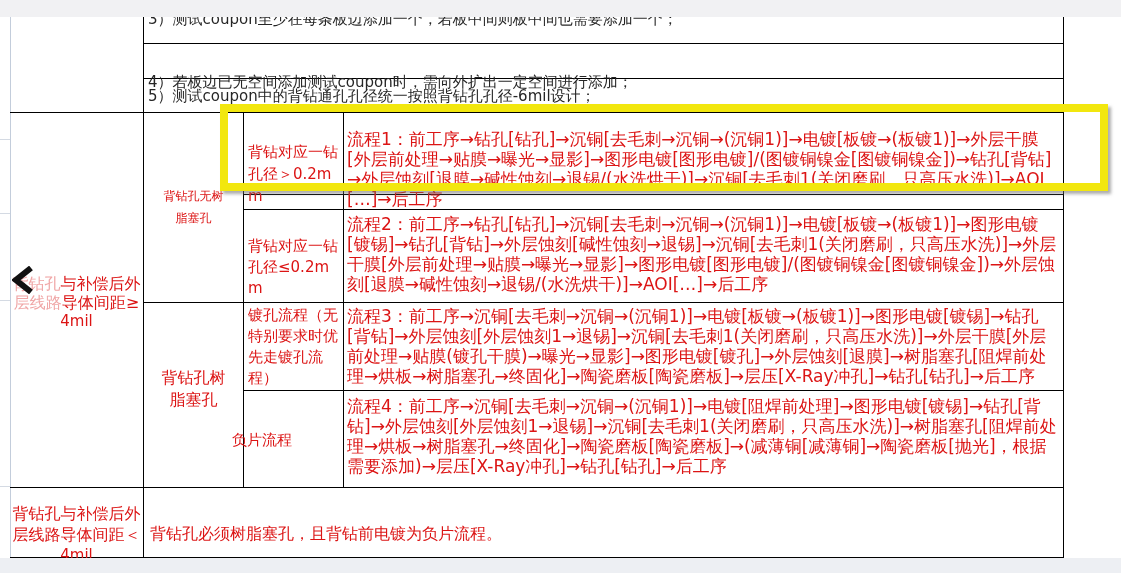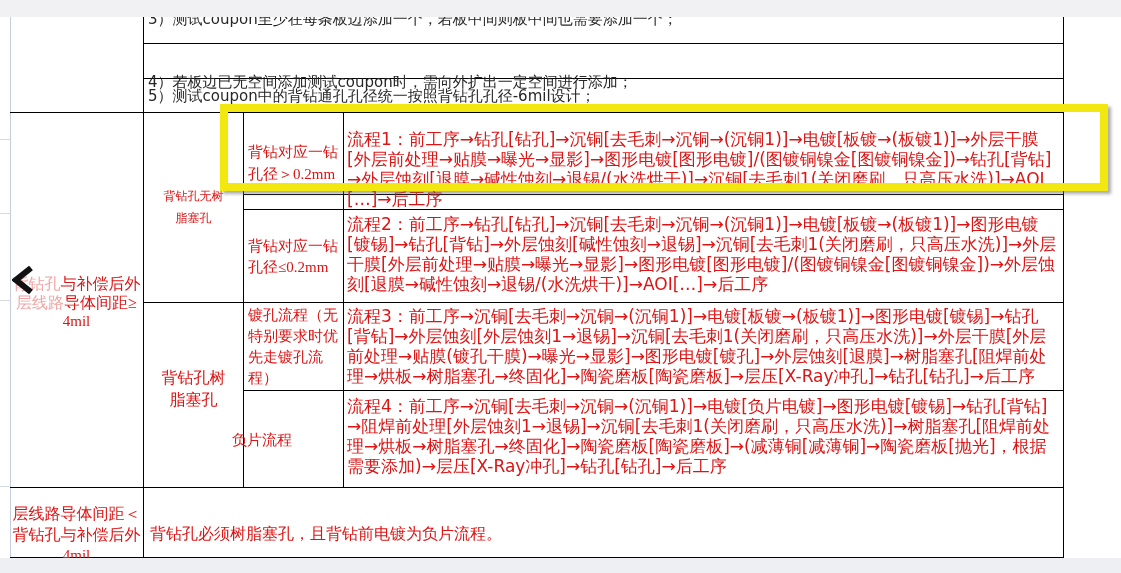--- a/index.html
+++ b/index.html
@@ -7,21 +7,21 @@
     width:1121px;height:573px;position:relative;overflow:hidden;
     background:#ffffff;
     font-family:"DejaVu Sans","Liberation Sans",sans-serif;
   }
   .bline{position:absolute;background:#000;z-index:2;}
   .faint{position:absolute;background:#c3cddb;z-index:2;}
   .gutter{position:absolute;background:#d4dae3;z-index:2;height:1px;left:0;width:10px;}
   .red{color:#dc1414;}
   .black{color:#262626;}
   .cell-text{position:absolute;z-index:3;white-space:nowrap;}
-  .wrap{position:absolute;z-index:3;font-family:Liberation Serif, serif;}
+  .wrap{position:absolute;z-index:3;}
   .flow{
     position:absolute;left:347px;width:713px;z-index:3;
     font-size:17px;line-height:20px;word-break:break-all;text-align:left;
   }
   .label3{font-size:15px;line-height:21px;}
   .light{color:#f0a6a6;}
   #topband{position:absolute;left:0;top:0;width:1121px;height:17px;background:#f1f1f3;z-index:30;}
   #bottomband{position:absolute;left:0;top:558px;width:1121px;height:15px;background:#edeff3;z-index:30;}
   #highlight{
     position:absolute;left:220px;top:104px;width:888px;height:87px;
@@ -80,24 +80,24 @@
 </div>
 
 <div class="wrap red label3" style="left:248px;top:141px;width:92px;line-height:22px;word-break:break-all;">背钻对应一钻孔径＞0.2mm</div>
 <div class="wrap red label3" style="left:248px;top:236px;width:92px;word-break:break-all;">背钻对应一钻孔径≤0.2mm</div>
 <div class="wrap red label3" style="left:248px;top:305px;width:94px;word-break:break-all;">镀孔流程（无特别要求时优先走镀孔流程）</div>
 <div class="wrap red label3" style="left:232px;top:430px;width:92px;">负片流程</div>
 
 <div class="flow red" style="top:129px;">流程1：前工序→钻孔[钻孔]→沉铜[去毛刺→沉铜→(沉铜1)]→电镀[板镀→(板镀1)]→外层干膜[外层前处理→贴膜→曝光→显影]→图形电镀[图形电镀]/(图镀铜镍金[图镀铜镍金])→钻孔[背钻]→外层蚀刻[退膜→碱性蚀刻→退锡/(水洗烘干)]→沉铜[去毛刺1(关闭磨刷，只高压水洗)]→AOI[…]→后工序</div>
 <div class="flow red" style="top:214px;">流程2：前工序→钻孔[钻孔]→沉铜[去毛刺→沉铜→(沉铜1)]→电镀[板镀→(板镀1)]→图形电镀[镀锡]→钻孔[背钻]→外层蚀刻[碱性蚀刻→退锡]→沉铜[去毛刺1(关闭磨刷，只高压水洗)]→外层干膜[外层前处理→贴膜→曝光→显影]→图形电镀[图形电镀]/(图镀铜镍金[图镀铜镍金])→外层蚀刻[退膜→碱性蚀刻→退锡/(水洗烘干)]→AOI[…]→后工序</div>
 <div class="flow red" style="top:306px;">流程3：前工序→沉铜[去毛刺→沉铜→(沉铜1)]→电镀[板镀→(板镀1)]→图形电镀[镀锡]→钻孔[背钻]→外层蚀刻[外层蚀刻1→退锡]→沉铜[去毛刺1(关闭磨刷，只高压水洗)]→外层干膜[外层前处理→贴膜(镀孔干膜)→曝光→显影]→图形电镀[镀孔]→外层蚀刻[退膜]→树脂塞孔[阻焊前处理→烘板→树脂塞孔→终固化]→陶瓷磨板[陶瓷磨板]→层压[X-Ray冲孔]→钻孔[钻孔]→后工序</div>
-<div class="flow red" style="top:396px;">流程4：前工序→沉铜[去毛刺→沉铜→(沉铜1)]→电镀[负片电镀]→图形电镀[镀锡]→钻孔[背钻]→阻焊前处理[外层蚀刻1→退锡]→沉铜[去毛刺1(关闭磨刷，只高压水洗)]→树脂塞孔[阻焊前处理→烘板→树脂塞孔→终固化]→陶瓷磨板[陶瓷磨板]→(减薄铜[减薄铜]→陶瓷磨板[抛光]，根据需要添加)→层压[X-Ray冲孔]→钻孔[钻孔]→后工序</div>
+<div class="flow red" style="top:396px;">流程4：前工序→沉铜[去毛刺→沉铜→(沉铜1)]→电镀[阻焊前处理]→图形电镀[镀锡]→钻孔[背钻]→外层蚀刻[外层蚀刻1→退锡]→沉铜[去毛刺1(关闭磨刷，只高压水洗)]→树脂塞孔[阻焊前处理→烘板→树脂塞孔→终固化]→陶瓷磨板[陶瓷磨板]→(减薄铜[减薄铜]→陶瓷磨板[抛光]，根据需要添加)→层压[X-Ray冲孔]→钻孔[钻孔]→后工序</div>
 
 <div class="wrap red center" style="left:10px;top:503px;width:133px;font-size:16px;line-height:21px;">
+  <div>背钻孔与补偿后外</div>
   <div>层线路导体间距＜</div>
-  <div>背钻孔与补偿后外</div>
   <div style="font-size:15px;">4mil</div>
 </div>
 <div class="cell-text red" style="left:150px;top:524px;font-size:16px;">背钻孔必须树脂塞孔，且背钻前电镀为负片流程。</div>
 
 <div id="topband"></div>
 <div id="bottomband"></div>
 <div id="highlight"></div>
 
 </body></html>

